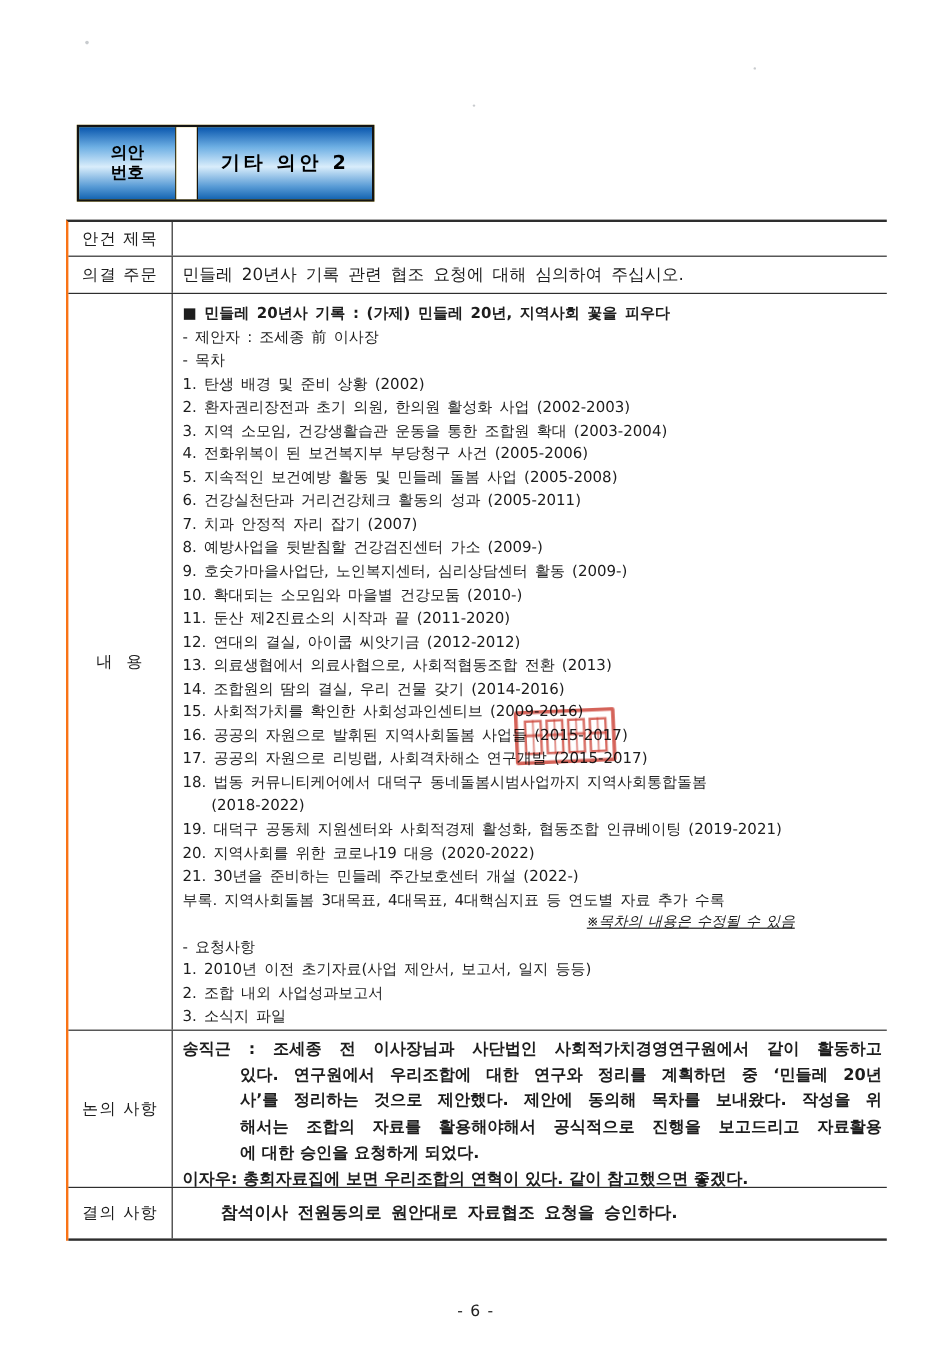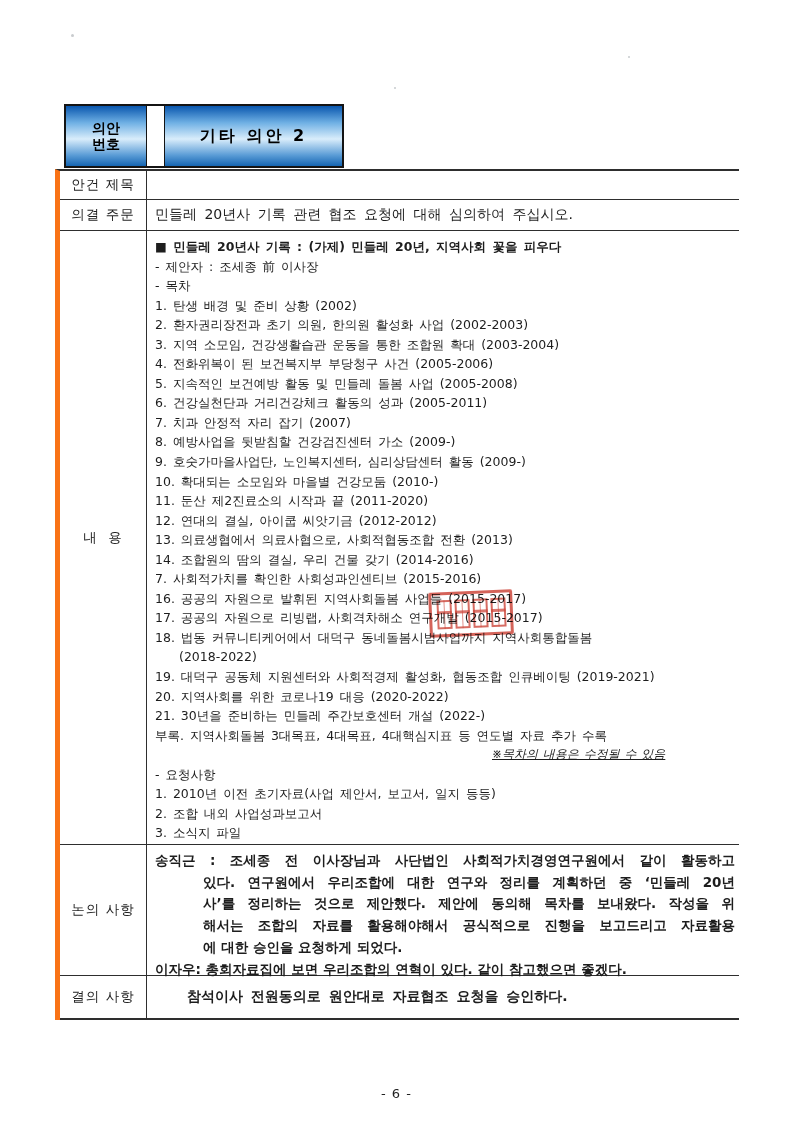--- a/index.html
+++ b/index.html
@@ -3,39 +3,39 @@
 <meta charset="utf-8">
 <style>
   html,body{margin:0;padding:0;}
   body{
     width:793px;height:1121px;background:#ffffff;position:relative;
     font-family:"DejaVu Sans","Liberation Sans",sans-serif;color:#1d1d1d;
     overflow:hidden;
   }
   
   .header-box{
-    position:absolute;left:64px;top:104px;width:280px;height:64px;
+    position:absolute;left:64px;top:104px;width:248px;height:64px;
     border:2px solid #141414;display:flex;box-sizing:border-box;background:#fde047;
   }
   .hb-grad{
     background:linear-gradient(#0a57ae 0%,#6fb0e4 28%,#d9edfb 55%,#5a9cd6 82%,#1565b2 100%);
   }
   .hb-left{
     width:80px;display:flex;flex-direction:column;align-items:center;justify-content:center;
     font-weight:bold;font-size:14px;line-height:16px;color:#000;border-right:1px solid #141414;
   }
   .hb-gap{width:17px;background:#fff;}
   .hb-right{
     flex:1;display:flex;align-items:center;justify-content:center;
     font-weight:bold;font-size:16px;letter-spacing:3px;color:#000;border-left:1px solid #141414;
   }
   
   .doc-table{
-    position:absolute;left:55px;top:169px;width:684px;
-    border-top:2px solid #2e2e2e;border-left:5px solid #f97316;box-sizing:border-box;
+    position:absolute;left:55px;top:183px;width:684px;
+    border-top:2px solid #2e2e2e;border-left:2px solid #f97316;box-sizing:border-box;
   }
   .t-row{display:flex;border-bottom:1px solid #2e2e2e;box-sizing:border-box;}
   .t-row.last{border-bottom:2px solid #2e2e2e;gap:32px;}
   .t-label{
     width:87px;flex:0 0 87px;border-right:1px solid #2e2e2e;box-sizing:border-box;
     display:flex;align-items:center;justify-content:center;
     font-size:13.5px;letter-spacing:1px;white-space:pre;
   }
   .t-value{
     flex:1;display:flex;align-items:center;padding:0 6px 0 8px;
@@ -125,21 +125,21 @@
         <div class="c-line">5. 지속적인 보건예방 활동 및 민들레 돌봄 사업 (2005-2008)</div>
         <div class="c-line">6. 건강실천단과 거리건강체크 활동의 성과 (2005-2011)</div>
         <div class="c-line">7. 치과 안정적 자리 잡기 (2007)</div>
         <div class="c-line">8. 예방사업을 뒷받침할 건강검진센터 가소 (2009-)</div>
         <div class="c-line">9. 호숫가마을사업단, 노인복지센터, 심리상담센터 활동 (2009-)</div>
         <div class="c-line">10. 확대되는 소모임와 마을별 건강모둠 (2010-)</div>
         <div class="c-line">11. 둔산 제2진료소의 시작과 끝 (2011-2020)</div>
         <div class="c-line">12. 연대의 결실, 아이쿱 씨앗기금 (2012-2012)</div>
         <div class="c-line">13. 의료생협에서 의료사협으로, 사회적협동조합 전환 (2013)</div>
         <div class="c-line">14. 조합원의 땀의 결실, 우리 건물 갖기 (2014-2016)</div>
-        <div class="c-line">7. 사회적가치를 확인한 사회성과인센티브 (2015-2016)</div>
+        <div class="c-line">15. 사회적가치를 확인한 사회성과인센티브 (2009-2016)</div>
         <div class="c-line">16. 공공의 자원으로 발휘된 지역사회돌봄 사업들 (2015-2017)</div>
         <div class="c-line">17. 공공의 자원으로 리빙랩, 사회격차해소 연구개발 (2015-2017)</div>
         <div class="c-line">18. 법동 커뮤니티케어에서 대덕구 동네돌봄시범사업까지 지역사회통합돌봄</div>
         <div class="c-line i18">(2018-2022)</div>
         <div class="c-line">19. 대덕구 공동체 지원센터와 사회적경제 활성화, 협동조합 인큐베이팅 (2019-2021)</div>
         <div class="c-line">20. 지역사회를 위한 코로나19 대응 (2020-2022)</div>
         <div class="c-line">21. 30년을 준비하는 민들레 주간보호센터 개설 (2022-)</div>
         <div class="c-line">부록. 지역사회돌봄 3대목표, 4대목표, 4대핵심지표 등 연도별 자료 추가 수록</div>
         <div class="c-line note">※목차의 내용은 수정될 수 있음</div>
         <div class="c-line">- 요청사항</div>

